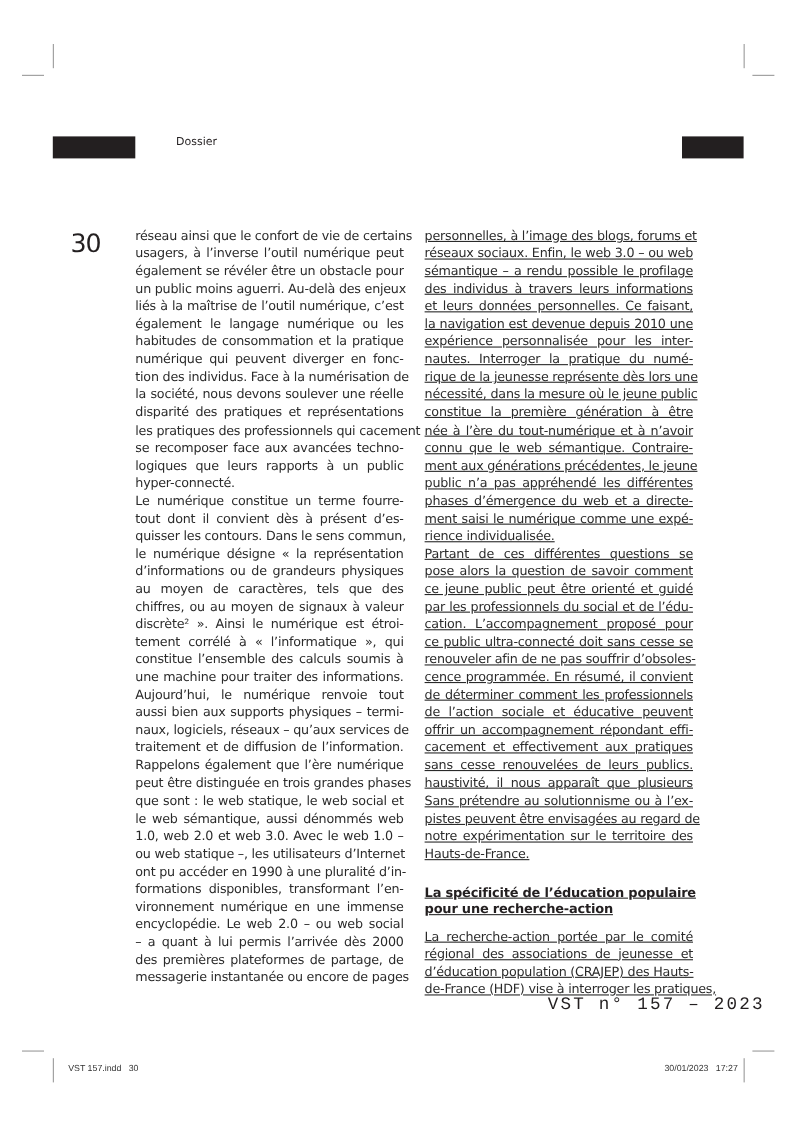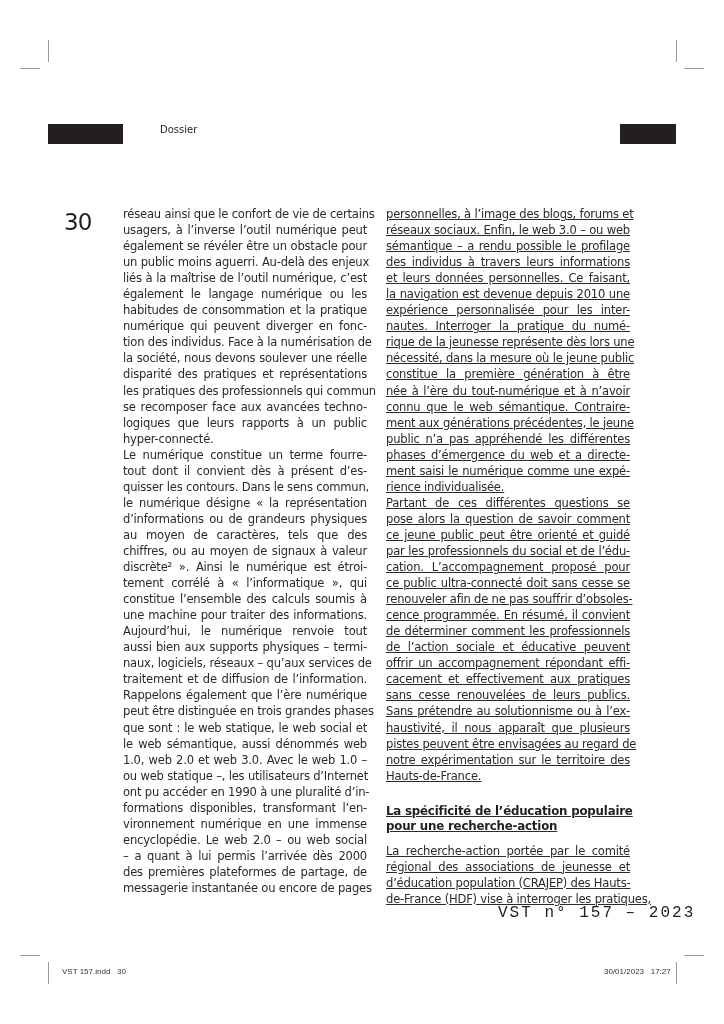--- a/index.html
+++ b/index.html
@@ -45,21 +45,21 @@
       <span class="line">usagers, à l’inverse l’outil numérique peut</span>
       <span class="line">également se révéler être un obstacle pour</span>
       <span class="line">un public moins aguerri. Au-delà des enjeux</span>
       <span class="line">liés à la maîtrise de l’outil numérique, c’est</span>
       <span class="line">également le langage numérique ou les</span>
       <span class="line">habitudes de consommation et la pratique</span>
       <span class="line">numérique qui peuvent diverger en fonc-</span>
       <span class="line">tion des individus. Face à la numérisation de</span>
       <span class="line">la société, nous devons soulever une réelle</span>
       <span class="line">disparité des pratiques et représentations</span>
-      <span class="line">les pratiques des professionnels qui commun</span>
+      <span class="line">les pratiques des professionnels qui cacement</span>
       <span class="line">se recomposer face aux avancées techno-</span>
       <span class="line">logiques que leurs rapports à un public</span>
       <span class="line last">hyper-connecté.</span>
     </p>
   <p id="lp1">
       <span class="line">Le numérique constitue un terme fourre-</span>
       <span class="line">tout dont il convient dès à présent d’es-</span>
       <span class="line">quisser les contours. Dans le sens commun,</span>
       <span class="line">le numérique désigne « la représentation</span>
       <span class="line">d’informations ou de grandeurs physiques</span>
@@ -117,22 +117,22 @@
       <span class="line">par les professionnels du social et de l’édu-</span>
       <span class="line">cation. L’accompagnement proposé pour</span>
       <span class="line">ce public ultra-connecté doit sans cesse se</span>
       <span class="line">renouveler afin de ne pas souffrir d’obsoles-</span>
       <span class="line">cence programmée. En résumé, il convient</span>
       <span class="line">de déterminer comment les professionnels</span>
       <span class="line">de l’action sociale et éducative peuvent</span>
       <span class="line">offrir un accompagnement répondant effi-</span>
       <span class="line">cacement et effectivement aux pratiques</span>
       <span class="line">sans cesse renouvelées de leurs publics.</span>
+      <span class="line">haustivité, il nous apparaît que plusieurs</span>
       <span class="line">Sans prétendre au solutionnisme ou à l’ex-</span>
-      <span class="line">haustivité, il nous apparaît que plusieurs</span>
       <span class="line">pistes peuvent être envisagées au regard de</span>
       <span class="line">notre expérimentation sur le territoire des</span>
       <span class="line last">Hauts-de-France.</span>
     </p>
   <div class="heading">
     <span class="line last">La spécificité de l’éducation populaire</span>
     <span class="line last">pour une recherche-action</span>
   </div>
   <p id="rp2">
       <span class="line">La recherche-action portée par le comité</span>

